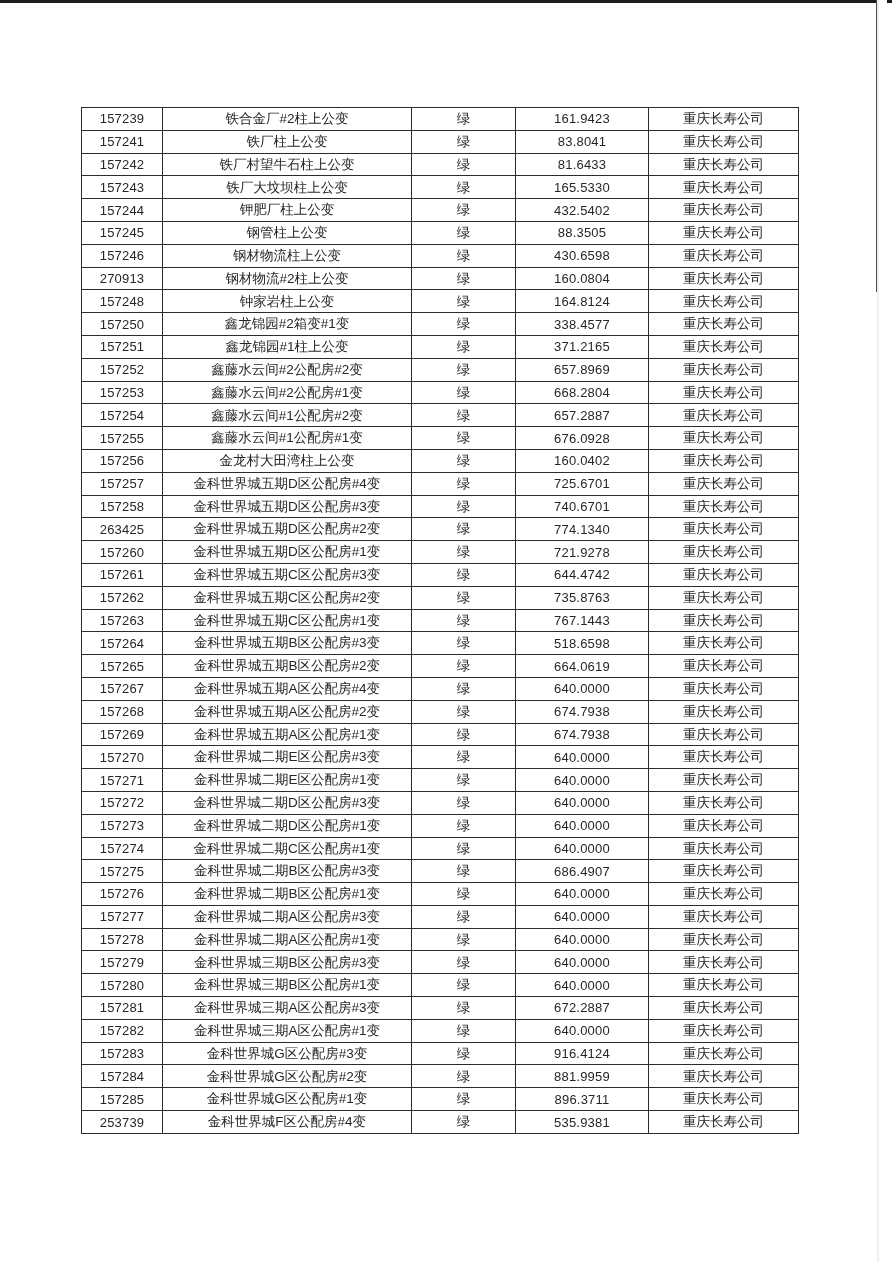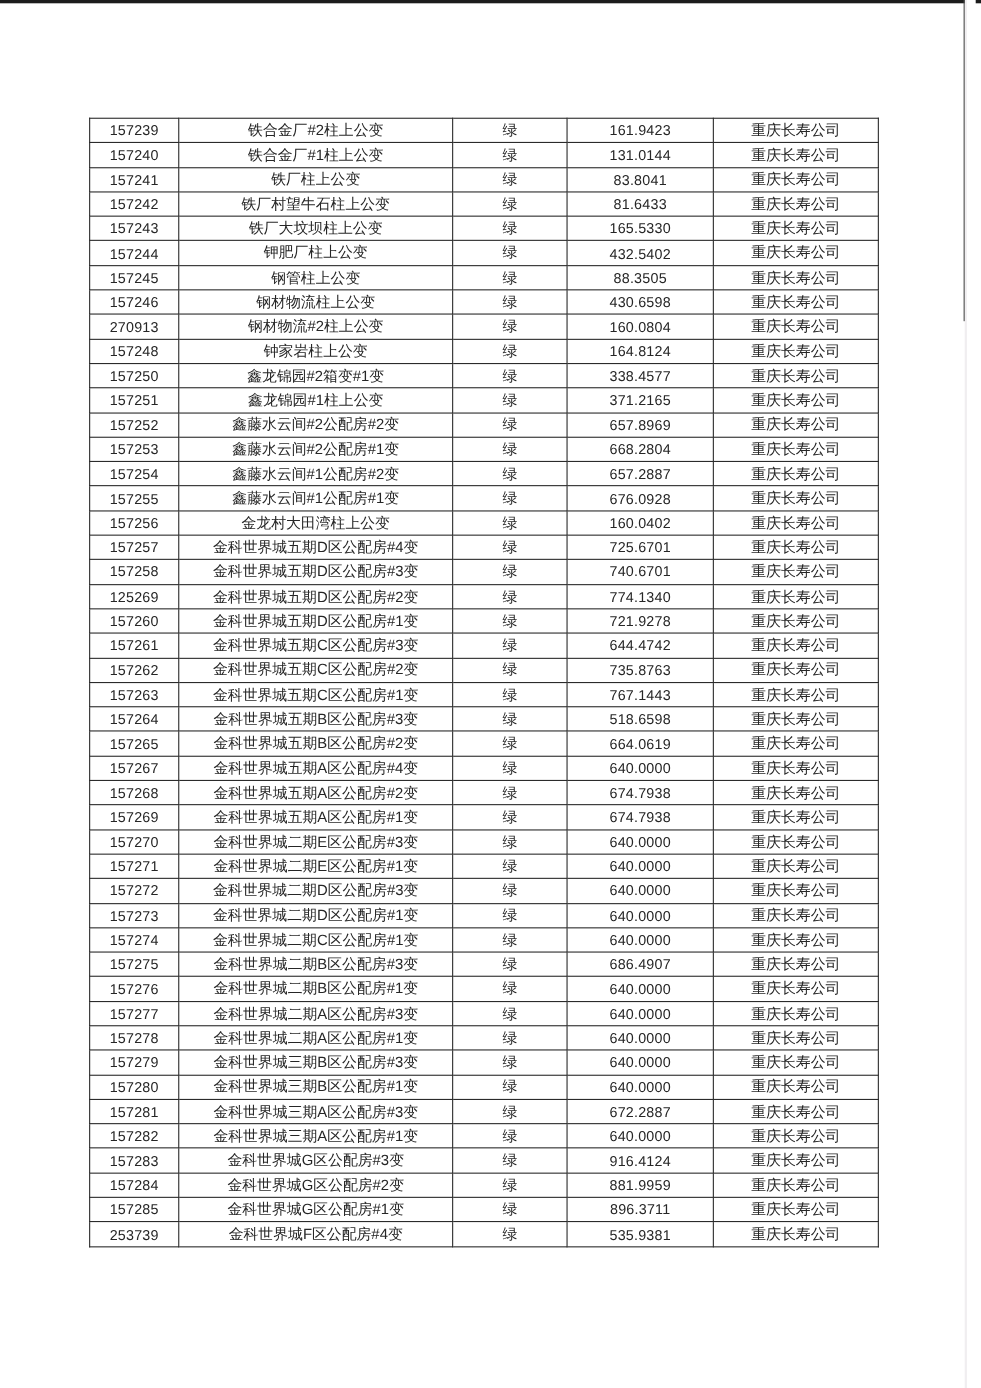--- a/index.html
+++ b/index.html
@@ -86,27 +86,20 @@
   </colgroup>
   <tbody>
       <tr>
         <td class="cell-id">157239</td>
         <td class="cell-name">铁合金厂#2柱上公变</td>
         <td class="cell-status">绿</td>
         <td class="cell-value">161.9423</td>
         <td class="cell-company">重庆长寿公司</td>
       </tr>
       <tr>
-        <td class="cell-id">157240</td>
-        <td class="cell-name">铁合金厂#1柱上公变</td>
-        <td class="cell-status">绿</td>
-        <td class="cell-value">131.0144</td>
-        <td class="cell-company">重庆长寿公司</td>
-      </tr>
-      <tr>
         <td class="cell-id">157241</td>
         <td class="cell-name">铁厂柱上公变</td>
         <td class="cell-status">绿</td>
         <td class="cell-value">83.8041</td>
         <td class="cell-company">重庆长寿公司</td>
       </tr>
       <tr>
         <td class="cell-id">157242</td>
         <td class="cell-name">铁厂村望牛石柱上公变</td>
         <td class="cell-status">绿</td>
@@ -212,21 +205,21 @@
         <td class="cell-company">重庆长寿公司</td>
       </tr>
       <tr>
         <td class="cell-id">157258</td>
         <td class="cell-name">金科世界城五期D区公配房#3变</td>
         <td class="cell-status">绿</td>
         <td class="cell-value">740.6701</td>
         <td class="cell-company">重庆长寿公司</td>
       </tr>
       <tr>
-        <td class="cell-id">125269</td>
+        <td class="cell-id">263425</td>
         <td class="cell-name">金科世界城五期D区公配房#2变</td>
         <td class="cell-status">绿</td>
         <td class="cell-value">774.1340</td>
         <td class="cell-company">重庆长寿公司</td>
       </tr>
       <tr>
         <td class="cell-id">157260</td>
         <td class="cell-name">金科世界城五期D区公配房#1变</td>
         <td class="cell-status">绿</td>
         <td class="cell-value">721.9278</td>

